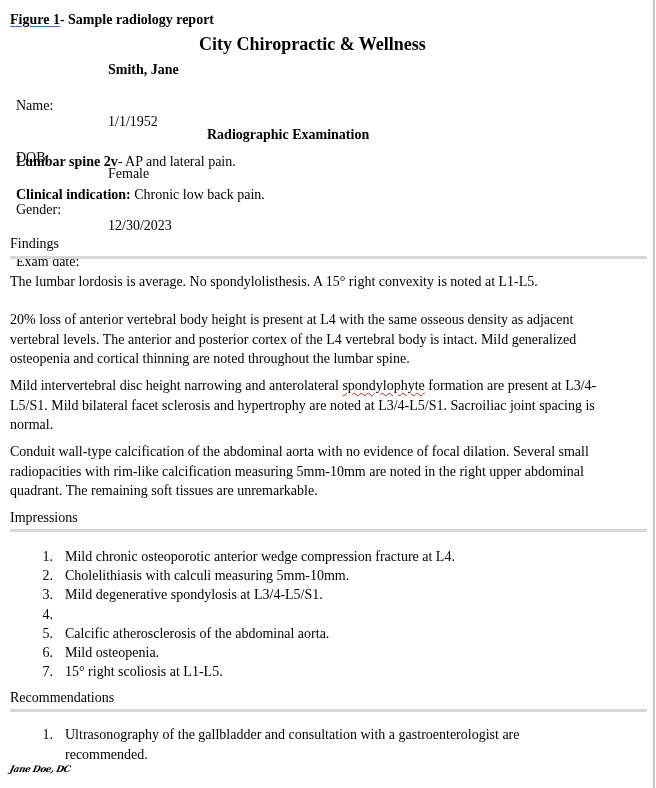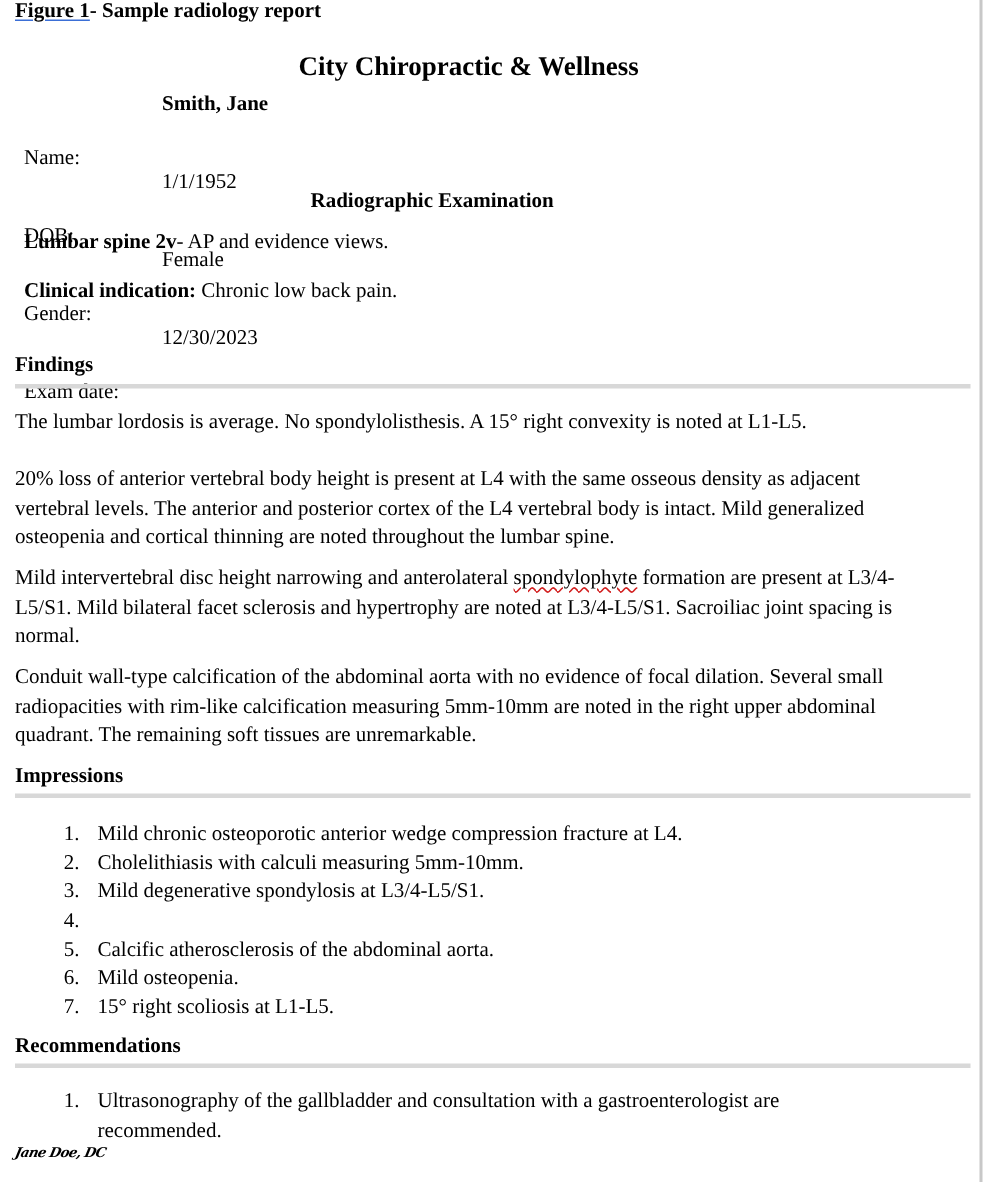--- a/index.html
+++ b/index.html
@@ -21,21 +21,21 @@
     top: 0;
     right: 1px;
     width: 2px;
     height: 788px;
     background: #c8c8c8;
   }
   .abs { position: absolute; white-space: nowrap; }
   .bold { font-weight: bold; }
 
   .figure-caption {
-    left: 10px; top: 0;
+    left: 10px; top: 12px;
     font-weight: bold;
     font-size: 14px;
   }
   .figure-link {
     text-decoration: underline;
     text-decoration-color: #3b6fd6;
     text-underline-offset: 2px;
     color: #000;
   }
   .clinic-name {
@@ -53,21 +53,21 @@
   .exam-title {
     left: 207px; top: 127px;
     font-weight: bold; font-size: 14px;
   }
   .study-line { left: 16px; top: 154px; font-size: 14px; }
   .indication-line { left: 16px; top: 187px; font-size: 14px; }
 
   .section-heading {
     position: absolute;
     left: 10px;
-    font-weight: bold;
+    font-weight: normal;
     font-size: 14px;
   }
   .section-rule {
     position: absolute;
     left: 10px;
     width: 637px;
     height: 3px;
     background: #d8d8d8;
   }
   .para {
@@ -146,21 +146,21 @@
   </div>
   <div class="patient-row">
     <span class="patient-label">Exam date:</span>
     <span>12/30/2023</span>
   </div>
 </div>
 
 <div class="abs exam-title">Radiographic Examination</div>
 
 <div class="abs study-line">
-  <span class="bold">Lumbar spine 2v</span><span>- AP and evidence views.</span>
+  <span class="bold">Lumbar spine 2v</span><span>- AP and lateral pain.</span>
 </div>
 
 <div class="abs indication-line">
   <span class="bold">Clinical indication:</span><span style="white-space:pre"> Chronic low back pain.</span>
 </div>
 
 <div class="section-heading" style="top:236px">Findings</div>
 <div class="section-rule" style="top:256px"></div>
 
 <div class="para" style="top:272px">The lumbar lordosis is average. No spondylolisthesis. A 15° right convexity is noted at L1-L5.</div>

